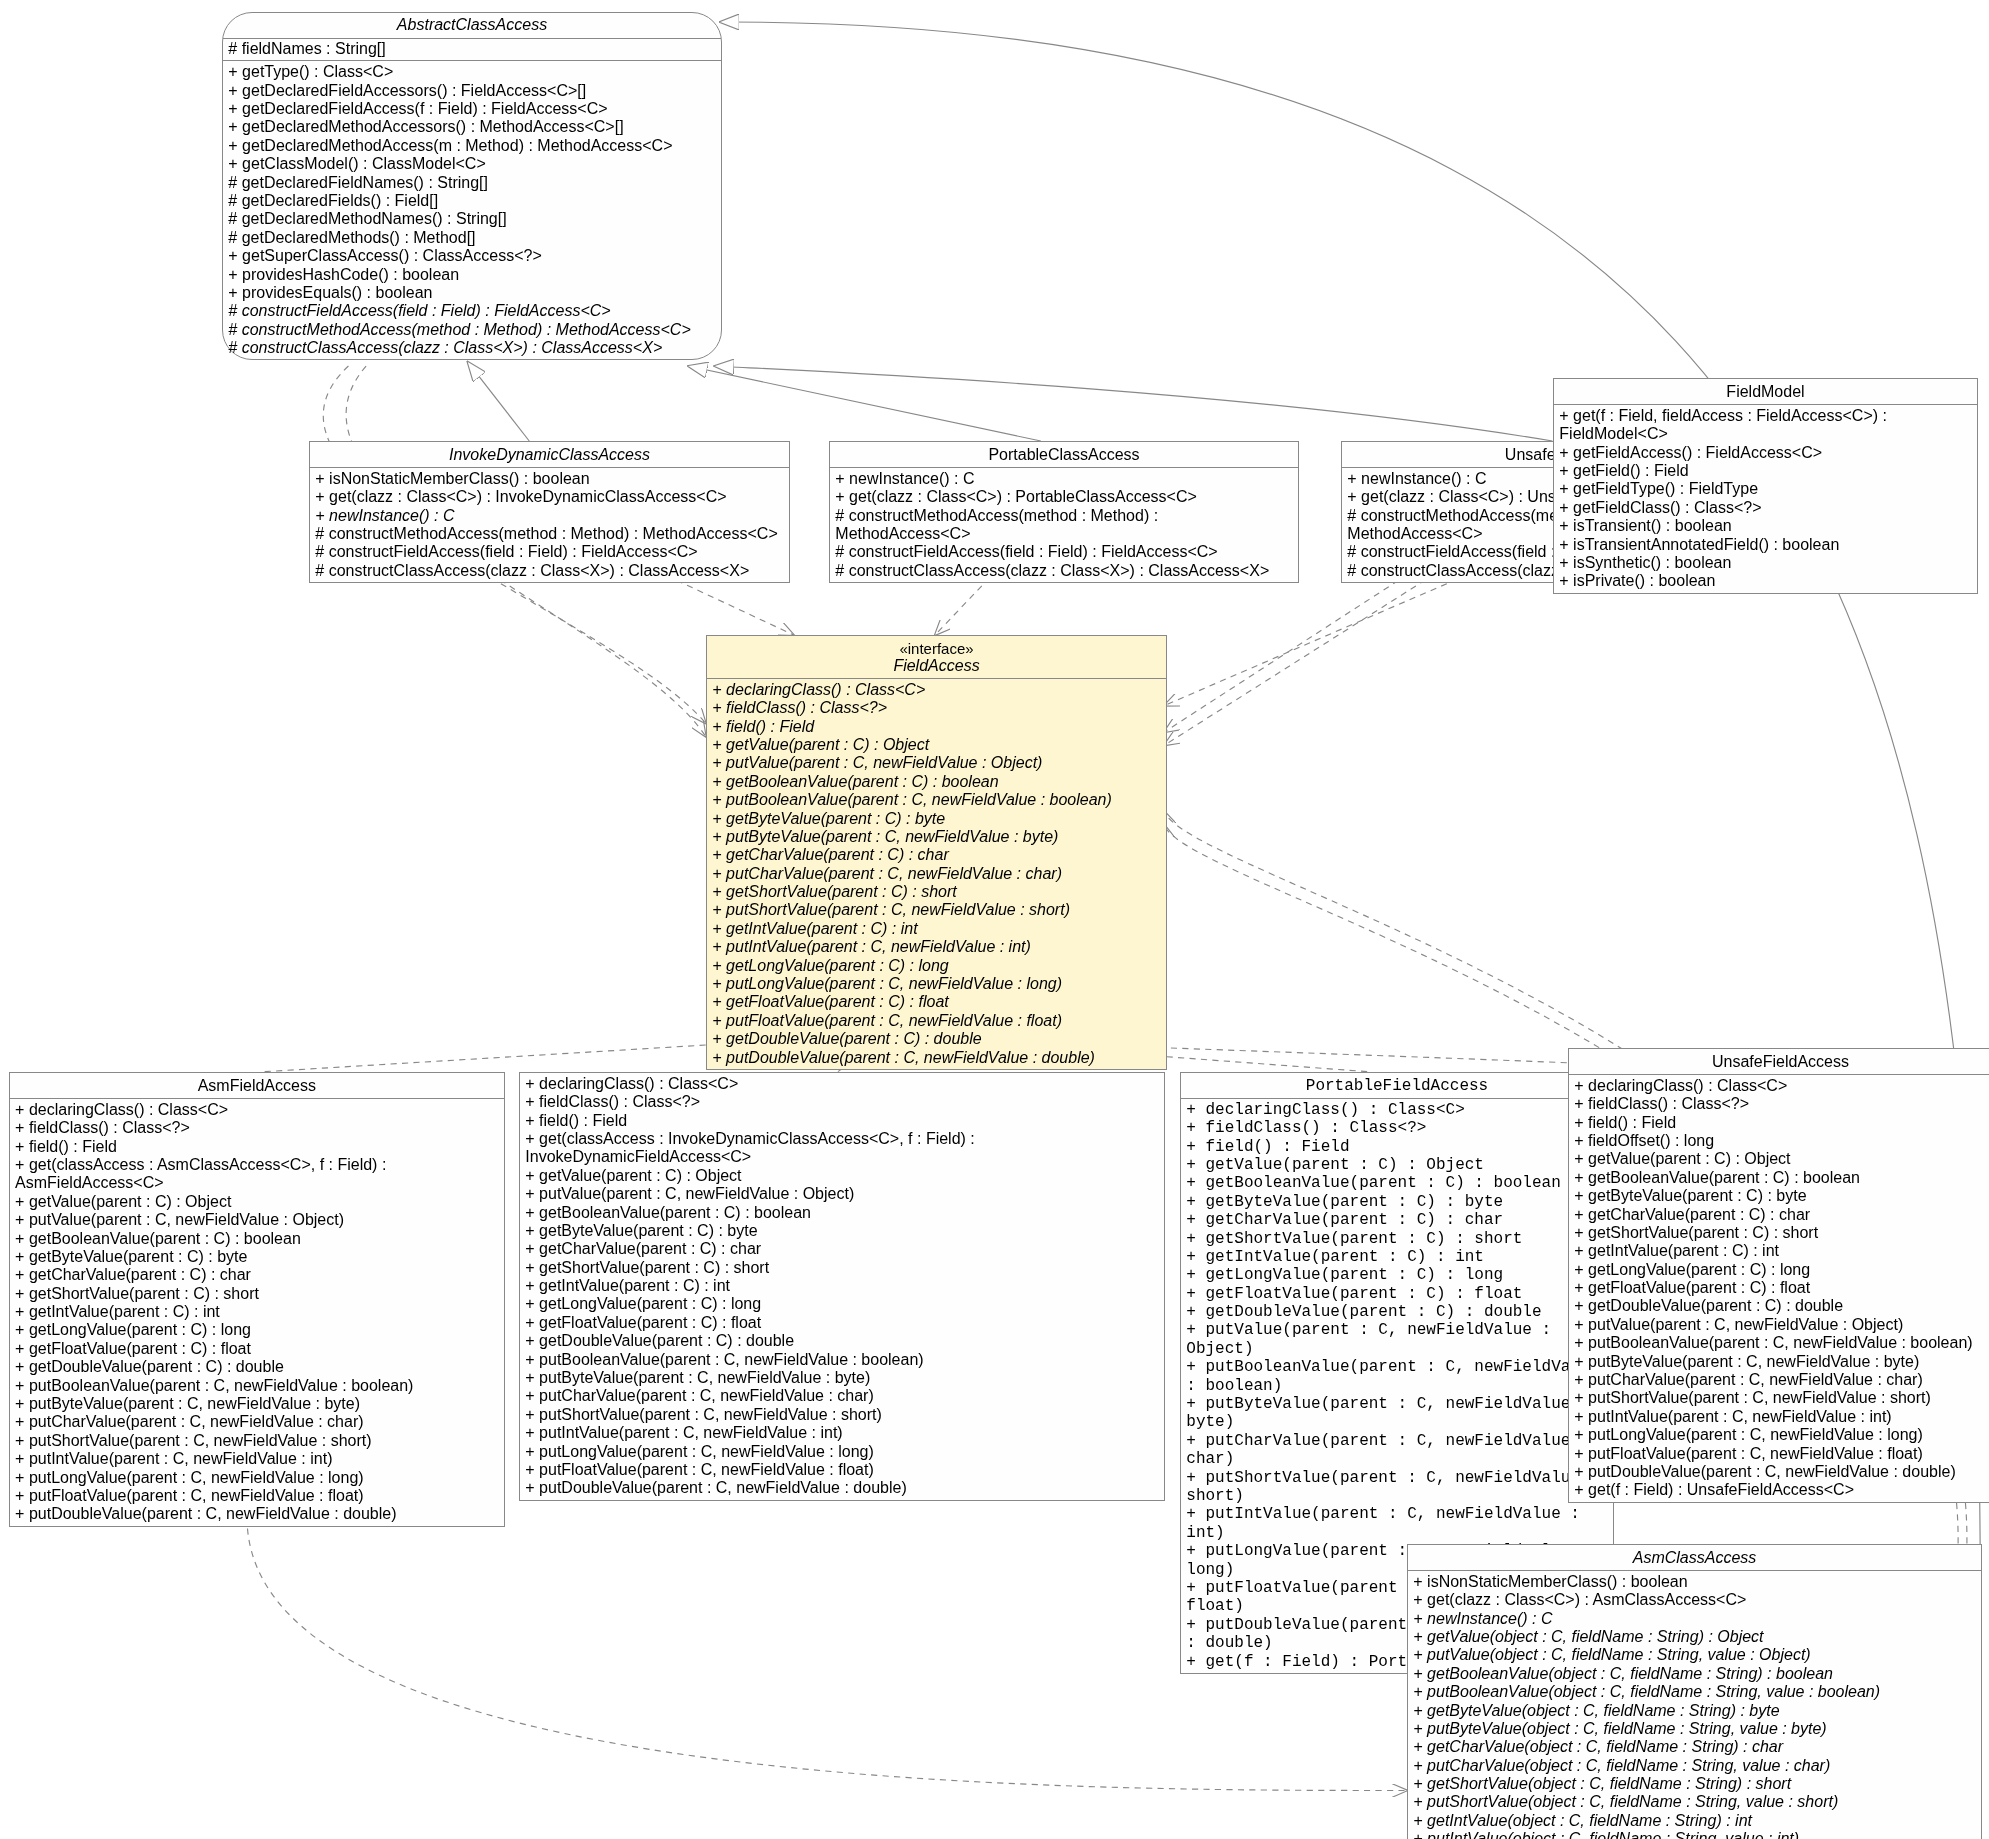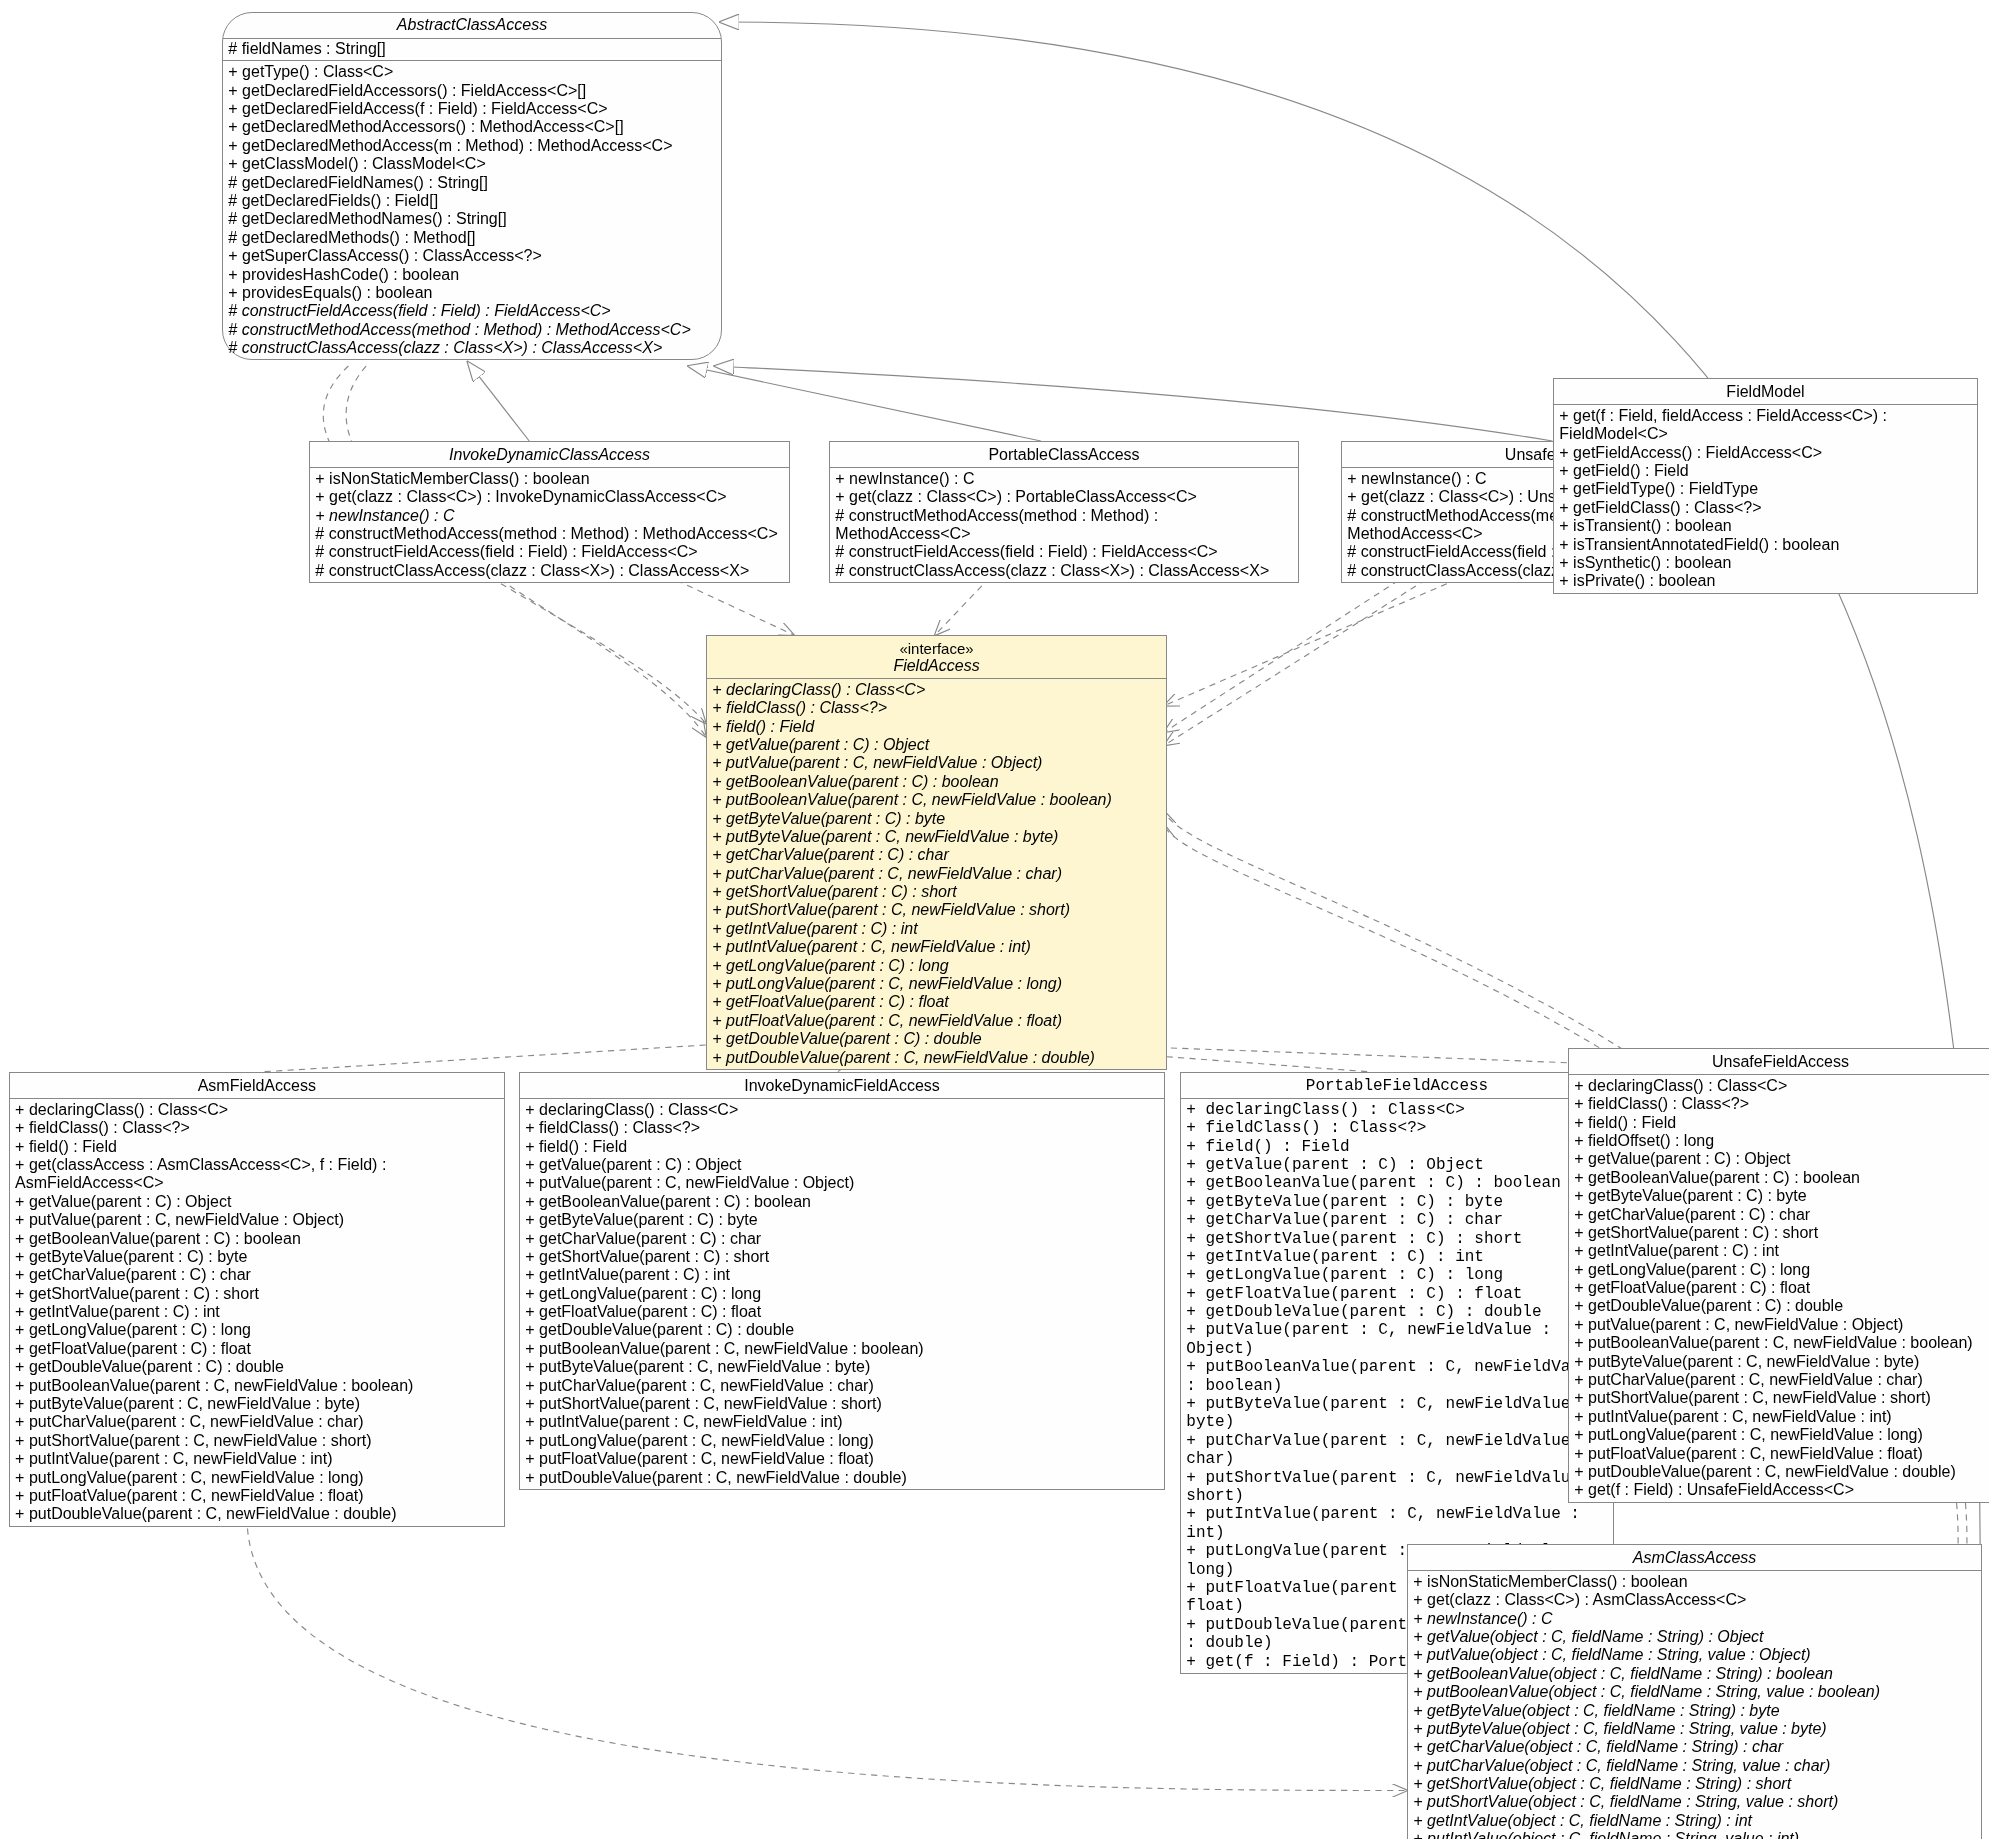--- a/index.html
+++ b/index.html
@@ -166,25 +166,25 @@
           <div class="m">+ putByteValue(parent : C, newFieldValue : byte)</div>
           <div class="m">+ putCharValue(parent : C, newFieldValue : char)</div>
           <div class="m">+ putShortValue(parent : C, newFieldValue : short)</div>
           <div class="m">+ putIntValue(parent : C, newFieldValue : int)</div>
           <div class="m">+ putLongValue(parent : C, newFieldValue : long)</div>
           <div class="m">+ putFloatValue(parent : C, newFieldValue : float)</div>
           <div class="m">+ putDoubleValue(parent : C, newFieldValue : double)</div>
         </div>
       </div>
       <div class="box" style="left: 519px; top: 1072px; width: 644px;">
-        <div class="title"><span class="nm">InvokeDynamicFieldAccess<c></c></span></div>
-        <div class="sect">
-          <div class="m">+ declaringClass() : Class&lt;C&gt;</div>
-          <div class="m">+ fieldClass() : Class&lt;?&gt;</div>
-          <div class="m">+ field() : Field</div>
+        <div class="sect">
+          <div class="m">+ declaringClass() : Class&lt;C&gt;</div>
+          <div class="m">+ fieldClass() : Class&lt;?&gt;</div>
+          <div class="m">+ field() : Field</div>
+          <div class="m">+ get(classAccess : InvokeDynamicClassAccess&lt;C&gt;, f : Field) : InvokeDynamicFieldAccess&lt;C&gt;</div>
           <div class="m">+ getValue(parent : C) : Object</div>
           <div class="m">+ putValue(parent : C, newFieldValue : Object)</div>
           <div class="m">+ getBooleanValue(parent : C) : boolean</div>
           <div class="m">+ getByteValue(parent : C) : byte</div>
           <div class="m">+ getCharValue(parent : C) : char</div>
           <div class="m">+ getShortValue(parent : C) : short</div>
           <div class="m">+ getIntValue(parent : C) : int</div>
           <div class="m">+ getLongValue(parent : C) : long</div>
           <div class="m">+ getFloatValue(parent : C) : float</div>
           <div class="m">+ getDoubleValue(parent : C) : double</div>

